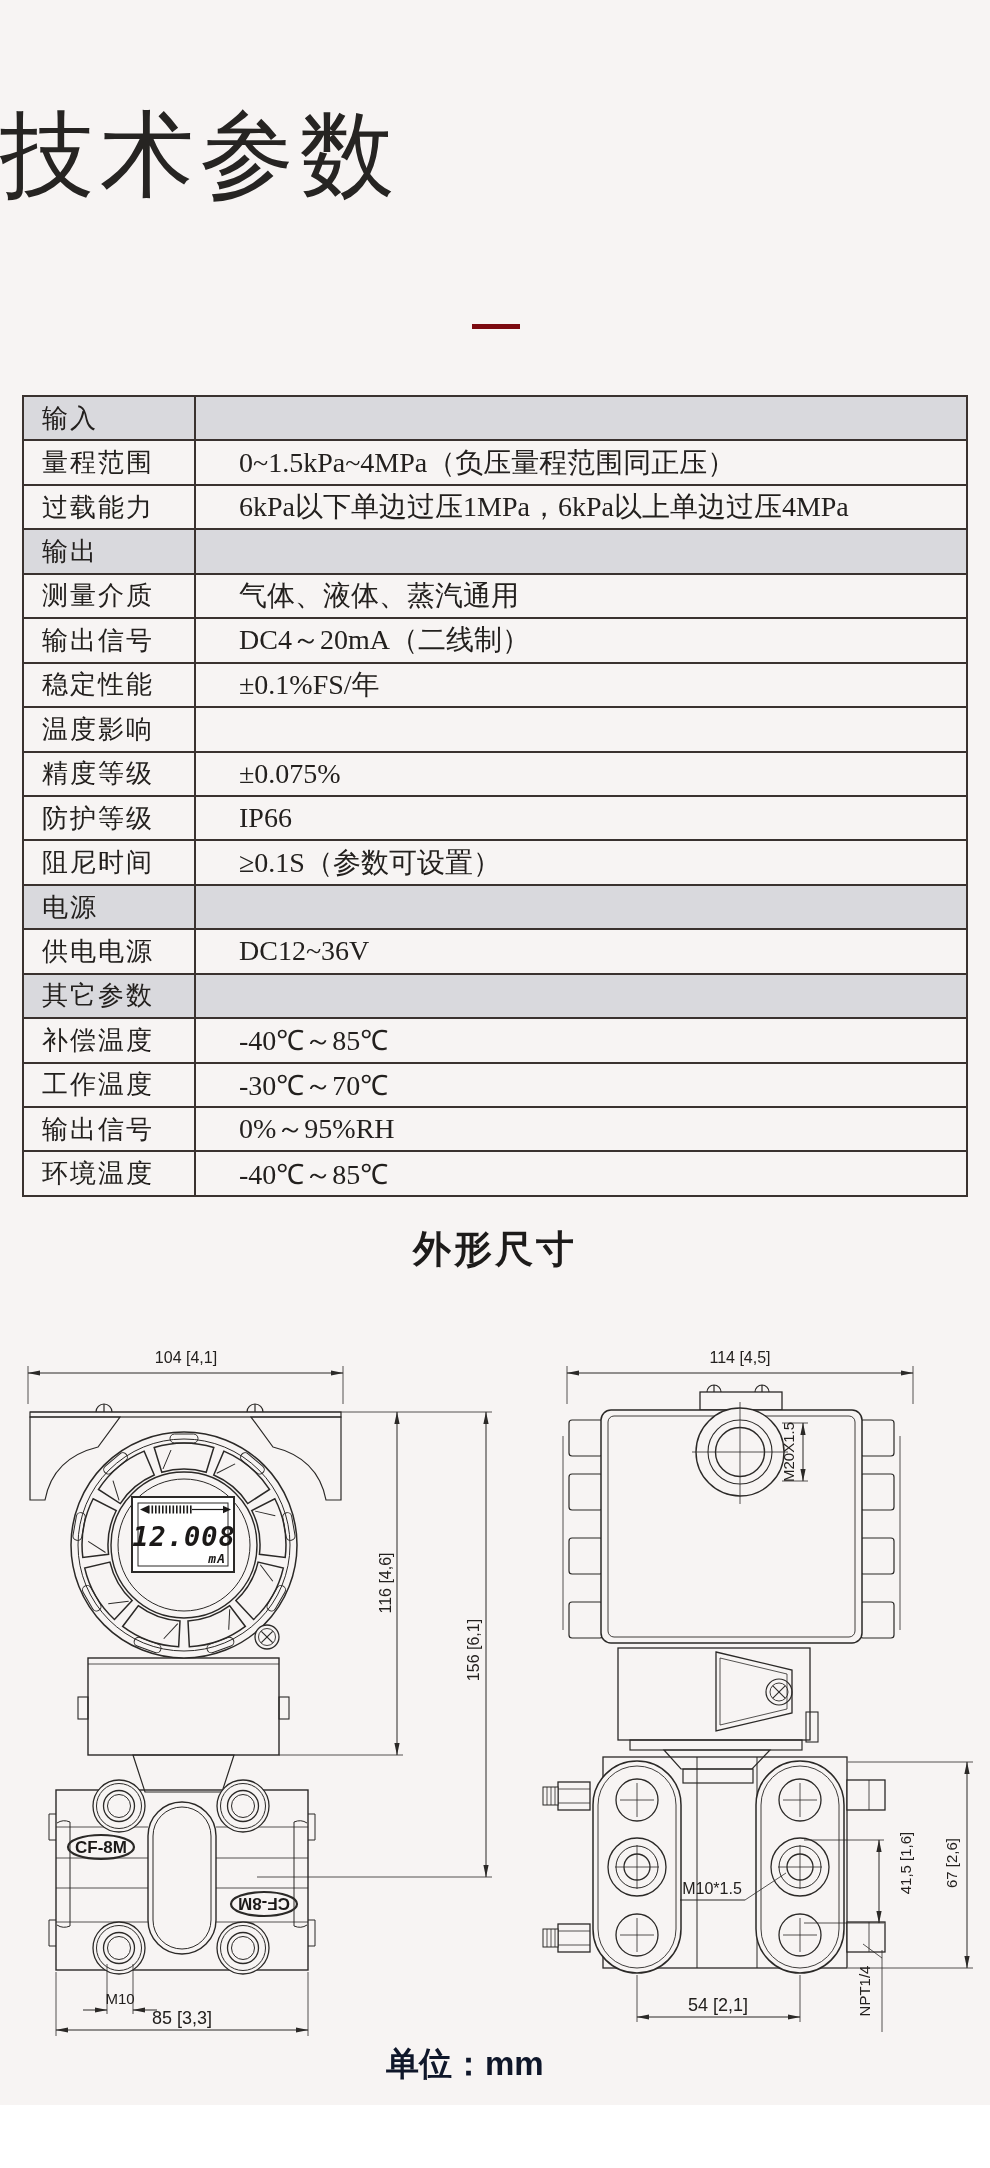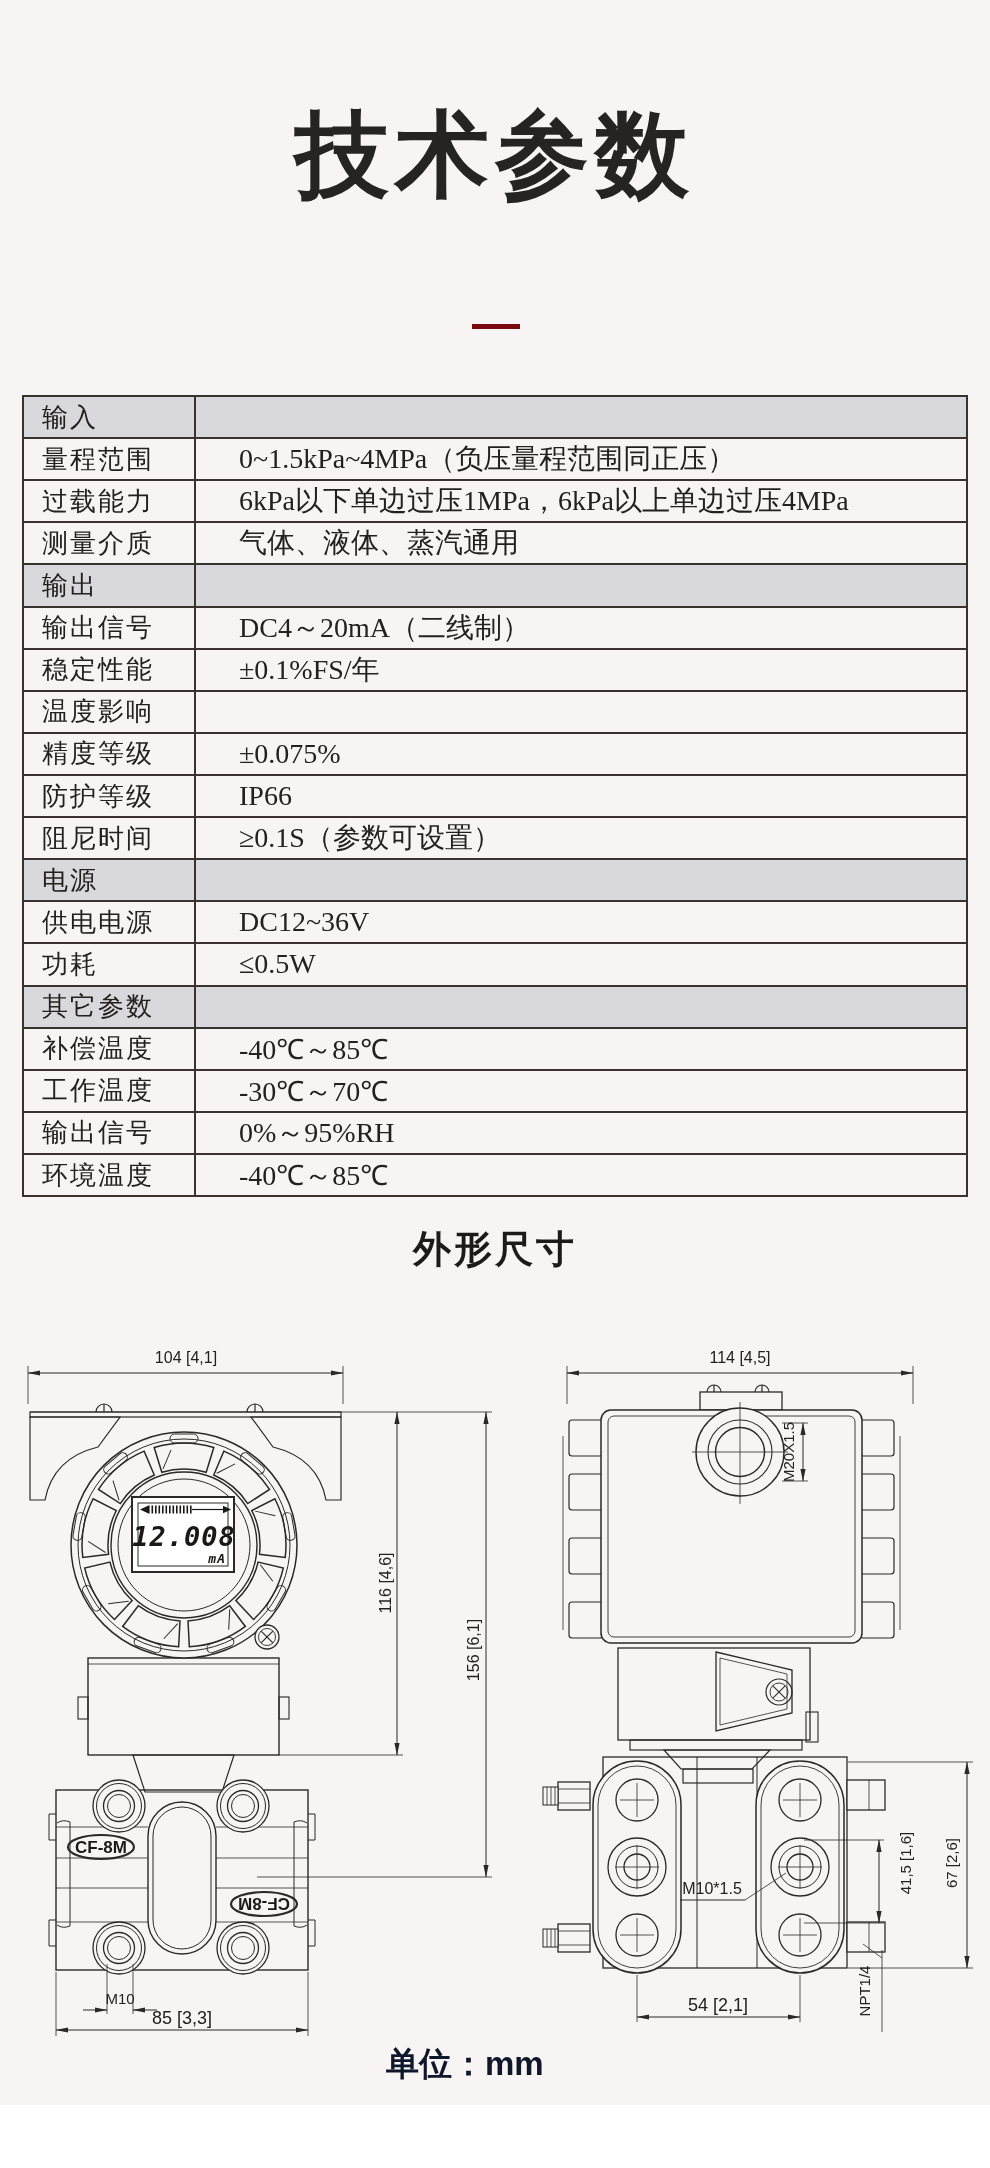--- a/index.html
+++ b/index.html
@@ -6,23 +6,23 @@
   .page{
     position:relative;
     width:990px;height:2168px;
     background:#f7f4f3;
     overflow:hidden;
     font-family:"Liberation Serif", serif;
     color:#23201e;
   }
   .page-title{
     position:absolute;top:108px;left:0;width:100%;
-    text-align:center;
+    text-align:left;
     font-family:"Liberation Sans", sans-serif;
-    font-size:94px;font-weight:700;letter-spacing:6px;
+    font-size:94px;font-weight:400;letter-spacing:6px;
     color:#262422;line-height:1;
   }
   .accent-dash{
     position:absolute;left:472px;top:324px;width:48px;height:5px;
     background:#7c0a10;
   }
   
   .spec-table{
     position:absolute;left:22px;top:395px;width:946px;height:802px;
     border:2px solid #3a322f;
@@ -94,29 +94,29 @@
         <div class="t-value"></div>
       </div>
     <div class="t-row">
         <div class="t-label">量程范围</div>
         <div class="t-value">0~1.5kPa~4MPa（负压量程范围同正压）</div>
       </div>
     <div class="t-row">
         <div class="t-label">过载能力</div>
         <div class="t-value">6kPa以下单边过压1MPa，6kPa以上单边过压4MPa</div>
       </div>
-    <div class="t-row">
-        <div class="t-label">测量介质</div>
-        <div class="t-value">气体、液体、蒸汽通用</div>
-      </div>
     <div class="t-row sec">
         <div class="t-label">输出</div>
         <div class="t-value"></div>
       </div>
     <div class="t-row">
+        <div class="t-label">测量介质</div>
+        <div class="t-value">气体、液体、蒸汽通用</div>
+      </div>
+    <div class="t-row">
         <div class="t-label">输出信号</div>
         <div class="t-value">DC4～20mA（二线制）</div>
       </div>
     <div class="t-row">
         <div class="t-label">稳定性能</div>
         <div class="t-value">±0.1%FS/年</div>
       </div>
     <div class="t-row">
         <div class="t-label">温度影响</div>
       </div>
@@ -132,24 +132,20 @@
         <div class="t-label">阻尼时间</div>
         <div class="t-value">≥0.1S（参数可设置）</div>
       </div>
     <div class="t-row sec">
         <div class="t-label">电源</div>
         <div class="t-value"></div>
       </div>
     <div class="t-row">
         <div class="t-label">供电电源</div>
         <div class="t-value">DC12~36V</div>
-      </div>
-    <div class="t-row">
-        <div class="t-label">功耗</div>
-        <div class="t-value">≤0.5W</div>
       </div>
     <div class="t-row sec">
         <div class="t-label">其它参数</div>
         <div class="t-value"></div>
       </div>
     <div class="t-row">
         <div class="t-label">补偿温度</div>
         <div class="t-value">-40℃～85℃</div>
       </div>
     <div class="t-row">

